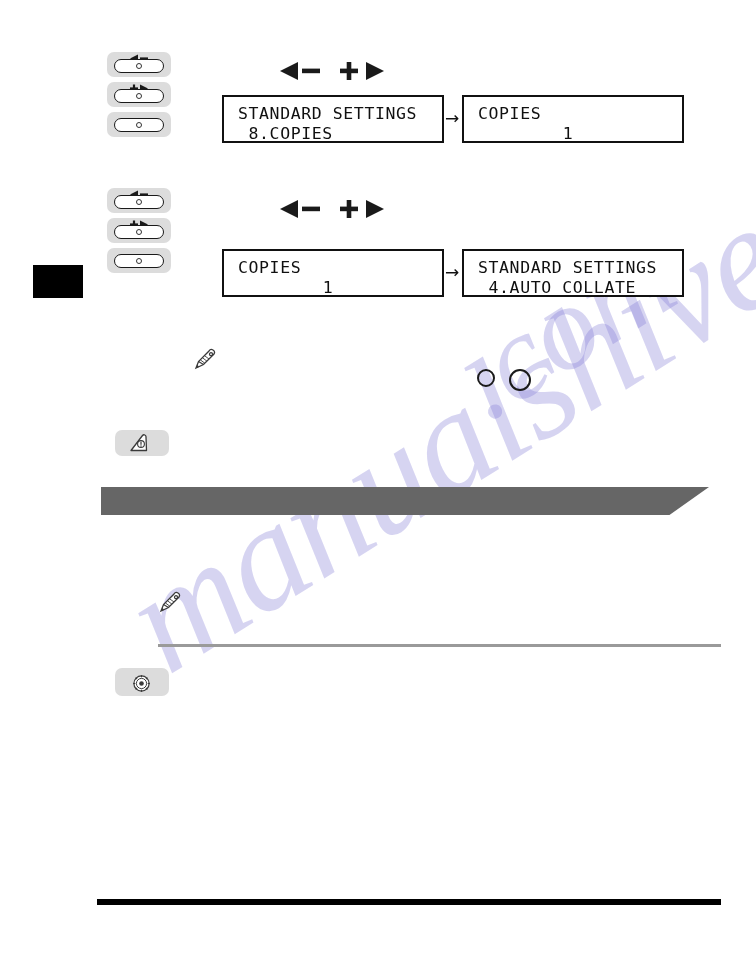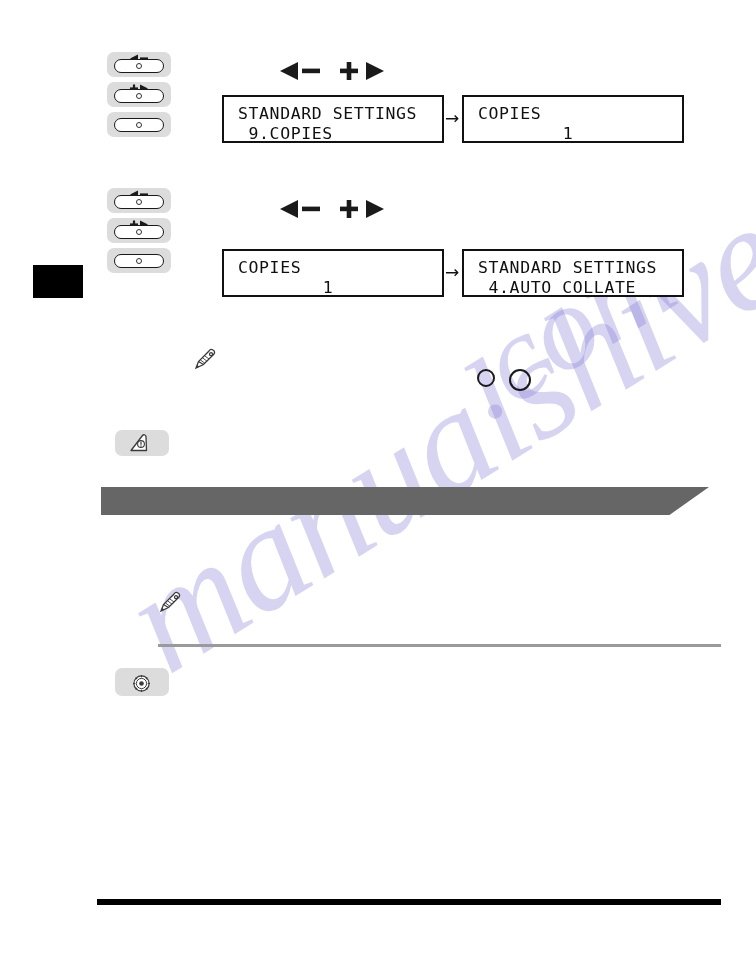--- a/index.html
+++ b/index.html
@@ -265,21 +265,21 @@
   <div class="arrow-legend" style="left:305px; top:60px;">
     <svg width="52" height="22" viewBox="0 0 52 22">
       <rect x="2" y="8.6" width="18" height="4.6" fill="#1a1a1a"></rect>
       <rect x="8.7" y="2" width="4.6" height="18" fill="#1a1a1a"></rect>
       <polygon points="46,11 28,2 28,20" fill="#1a1a1a"></polygon>
     </svg>
   </div>
 
   <div class="lcd" style="left:189px; top:95px; width:222px; height:48px;">
     <div class="line l1">STANDARD SETTINGS</div>
-    <div class="line l2"> 9.COPIES</div>
+    <div class="line l2"> 8.COPIES</div>
   </div>
 
   <div class="step-arrow" style="left:412px; top:110px;">→</div>
 
   <div class="lcd" style="left:429px; top:95px; width:222px; height:48px;">
     <div class="line l1">COPIES</div>
     <div class="line l2 right">1</div>
   </div>
 
   <div class="key-group" style="left:74px; top:188px;">

